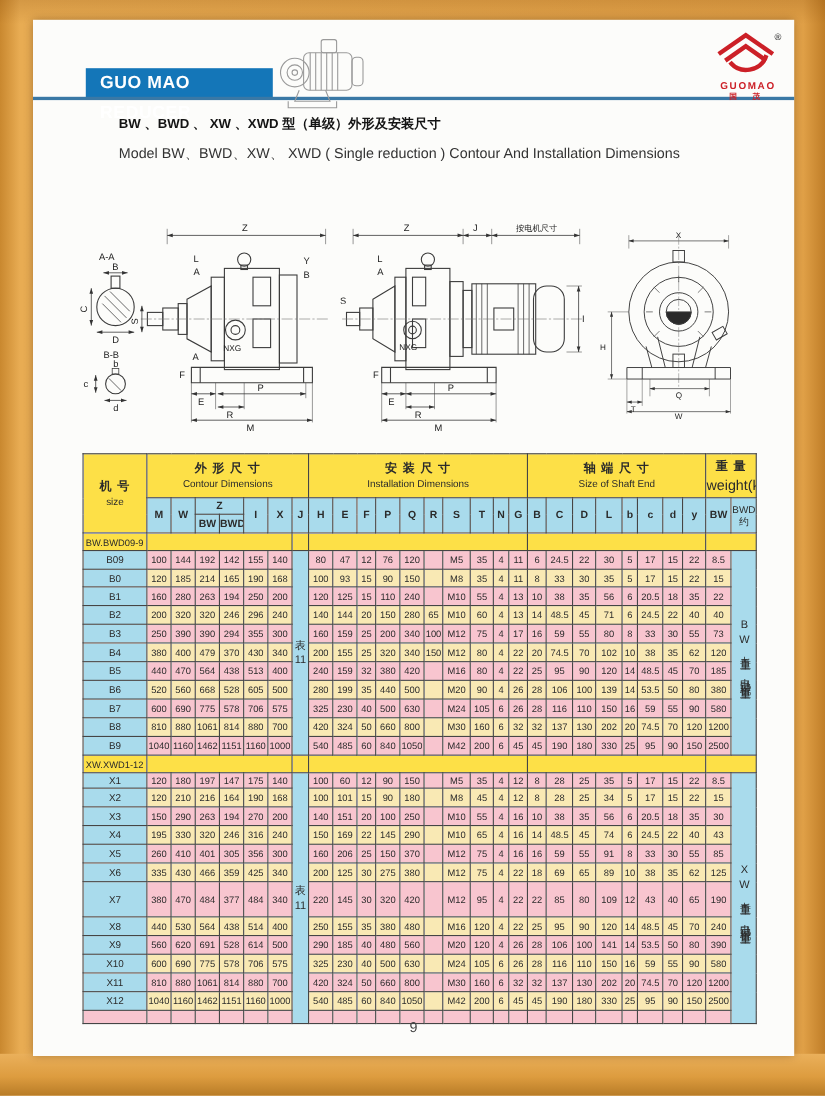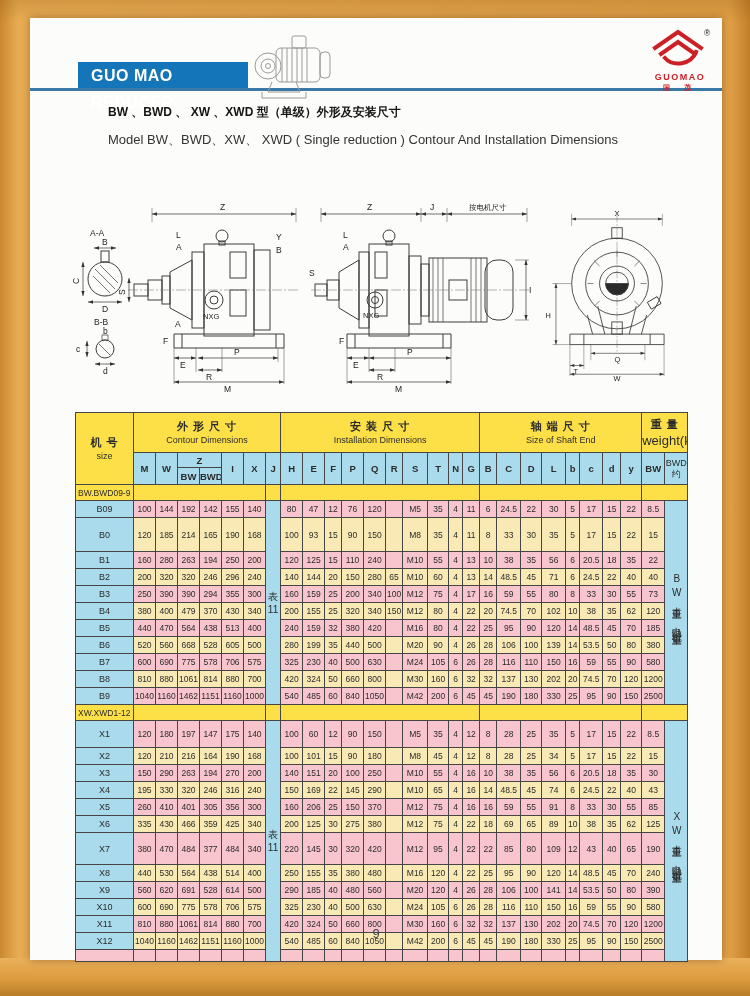--- a/index.html
+++ b/index.html
@@ -451,21 +451,21 @@
               <td class="r0">24.5</td>
               <td class="r0">22</td>
               <td class="r0">30</td>
               <td class="r0">5</td>
               <td class="r0">17</td>
               <td class="r0">15</td>
               <td class="r0">22</td>
               <td class="r0">8.5</td>
               <td class="notecell" rowspan="11"><span class="vnote">BW重量+电动机重量</span></td>
             </tr>
-            <tr style="height: 34px;">
+            <tr style="height: 16px;">
               <td class="size-cell">B0</td>
               <td class="r1">120</td>
               <td class="r1">185</td>
               <td class="r1">214</td>
               <td class="r1">165</td>
               <td class="r1">190</td>
               <td class="r1">168</td>
               <td class="r1">100</td>
               <td class="r1">93</td>
               <td class="r1">15</td>
@@ -739,21 +739,21 @@
               <td class="r0">2500</td>
             </tr>
             <tr class="sec">
               <td class="lbl">XW.XWD1-12</td>
               <td colspan="6"></td>
               <td colspan="1"></td>
               <td colspan="10"></td>
               <td colspan="8"></td>
               <td colspan="2"></td>
             </tr>
-            <tr style="height: 27px;">
+            <tr style="height: 14px;">
               <td class="size-cell">X1</td>
               <td class="r0">120</td>
               <td class="r0">180</td>
               <td class="r0">197</td>
               <td class="r0">147</td>
               <td class="r0">175</td>
               <td class="r0">140</td>
               <td class="jcell" rowspan="13">
                 <div>表</div>
                 <div>11</div>

